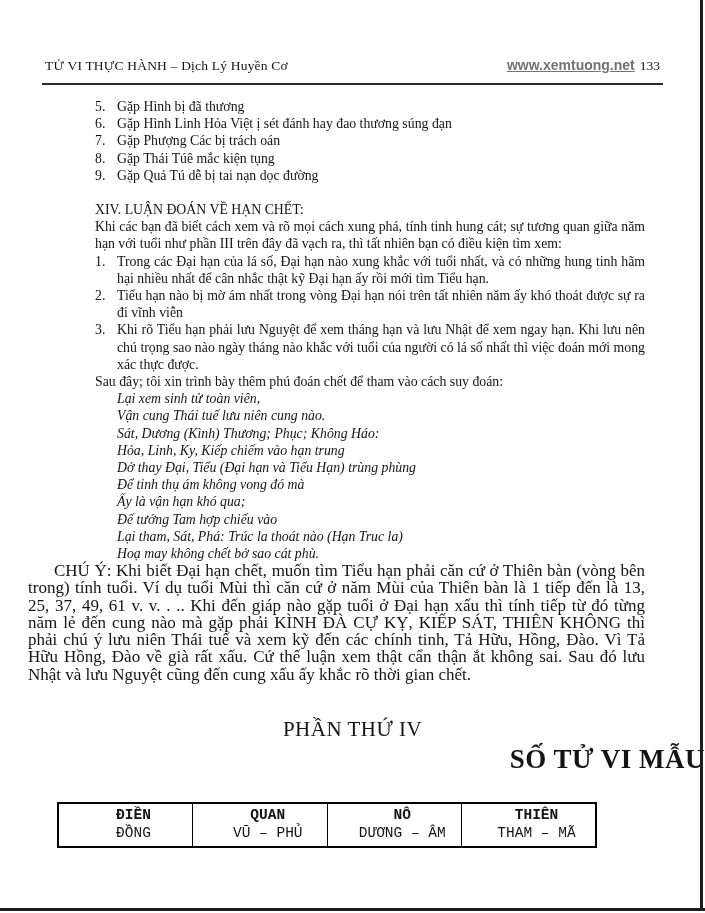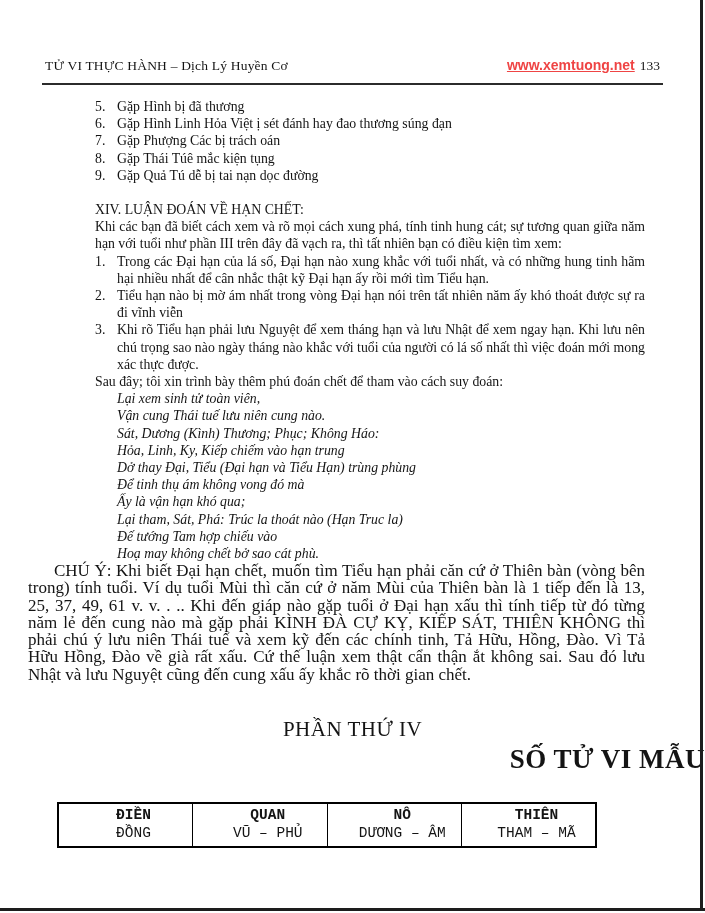--- a/index.html
+++ b/index.html
@@ -64,21 +64,21 @@
   .edge-bottom { position:absolute; left:0; bottom:2px; width:705px; height:3px; background:#1d1d1d; }
 </style>
 </head>
 <body>
 
 <div class="page">
 
   <div class="hdr">
     <span class="hdr-title">TỬ VI THỰC HÀNH – Dịch Lý Huyền Cơ</span>
     <span class="hdr-right">
-      <a class="hdr-link" href="#" style="color: #ef4444;">www.xemtuong.net</a><span class="hdr-page">133</span>
+      <a class="hdr-link" href="#" style="color: #737373;">www.xemtuong.net</a><span class="hdr-page">133</span>
     </span>
   </div>
 
   <div class="content">
 
     <div class="toplist">
       <div class="lrow">
         <span class="num">5.</span>
         <span class="txt">Gặp Hình bị đã thương</span>
       </div>
@@ -121,22 +121,22 @@
     <div class="para">Sau đây; tôi xin trình bày thêm phú đoán chết để tham vào cách suy đoán:</div>
 
     <div class="poem">
       <div>Lại xem sinh tử toàn viên,</div>
       <div>Vận cung Thái tuế lưu niên cung nào.</div>
       <div>Sát, Dương (Kình) Thương; Phục; Không Háo:</div>
       <div>Hỏa, Linh, Ky, Kiếp chiếm vào hạn trung</div>
       <div>Dở thay Đại, Tiểu (Đại hạn và Tiểu Hạn) trùng phùng</div>
       <div>Để tinh thụ ám không vong đó mà</div>
       <div>Ấy là vận hạn khó qua;</div>
+      <div>Đế tướng Tam hợp chiếu vào</div>
       <div>Lại tham, Sát, Phá: Trúc la thoát nào (Hạn Truc la)</div>
-      <div>Đế tướng Tam hợp chiếu vào</div>
       <div>Hoạ may không chết bở sao cát phù.</div>
     </div>
   </div>
 
   <div class="note"><span>CHÚ Ý:</span><span> Khi biết Đại hạn chết, muốn tìm Tiểu hạn phải căn cứ ở Thiên bàn (vòng bên trong) tính tuổi. Ví dụ tuổi Mùi thì căn cứ ở năm Mùi của Thiên bàn là 1 tiếp đến là 13, 25, 37, 49, 61 v. v. . .. Khi đến giáp nào gặp tuổi ở Đại hạn xấu thì tính tiếp từ đó từng năm lẻ đến cung nào mà gặp phải KÌNH ĐÀ CỰ KỴ, KIẾP SÁT, THIÊN KHÔNG thì phải chú ý lưu niên Thái tuế và xem kỹ đến các chính tinh, Tả Hữu, Hồng, Đào. Vì Tả Hữu Hồng, Đào về già rất xấu. Cứ thế luận xem thật cẩn thận ắt không sai. Sau đó lưu Nhật và lưu Nguyệt cũng đến cung xấu ấy khắc rõ thời gian chết.</span></div>
 
   <div class="part-title">PHẦN THỨ IV</div>
   <div class="part-subtitle">SỐ TỬ VI MẪU</div>
 
   <table class="ztable">

